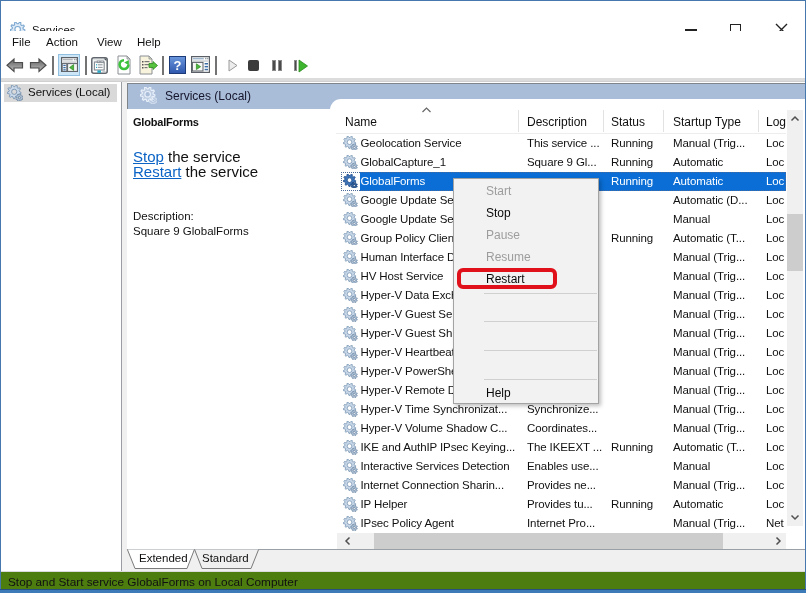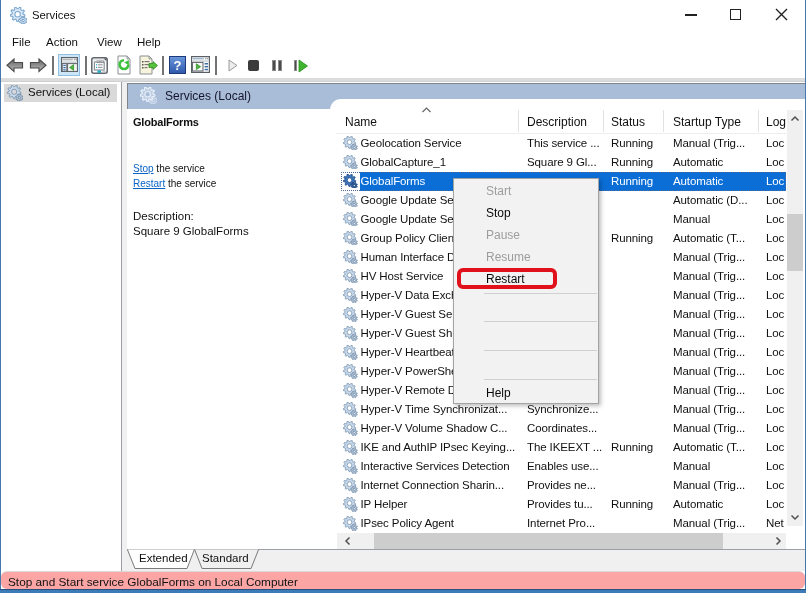--- a/index.html
+++ b/index.html
@@ -2,21 +2,21 @@
 <html><head><meta charset="utf-8"><title>Services</title>
 <style>
 * { margin:0; padding:0; box-sizing:border-box; }
 html,body { width:806px; height:593px; overflow:hidden; }
 body { font-family:"Liberation Sans", sans-serif; font-size:12px; color:#111; background:#fff; position:relative; }
 .abs { position:absolute; }
 
 #frame { position:absolute; left:0; top:0; width:806px; height:593px; border:1px solid #4678ae; border-bottom:none; }
 #bborder { position:absolute; left:0; top:589px; width:806px; height:4px; background:#3d7ab8; border-top:1px solid #26517e; }
 
-#title { position:absolute; left:1px; top:0; width:804px; height:30px; background:#fff; }
+#title { position:absolute; left:1px; top:15px; width:804px; height:30px; background:#fff; }
 #title .txt { position:absolute; left:31px; top:9px; font-size:11.3px; }
 #tgear { position:absolute; left:9px; top:7px; width:17px; height:17px; }
 #btn-min { position:absolute; left:684px; top:14px; width:12px; height:2px; background:#222; }
 #btn-max { position:absolute; left:729px; top:9px; width:11px; height:11px; border:1.4px solid #222; }
 #btn-close { position:absolute; left:774px; top:8px; width:13px; height:13px; }
 
 #menubar { position:absolute; left:1px; top:31px; width:804px; height:22px; background:#fff;text-decoration:underline; }
 #menubar span { position:absolute; top:4.5px; font-size:11.5px; }
 
 #toolbar { position:absolute; left:1px; top:53px; width:804px; height:25px; background:#fff; }
@@ -30,21 +30,21 @@
 #treesel svg { position:absolute; left:3px; top:1px; width:16px; height:16px; }
 #treesel span { position:absolute; left:24px; top:2px; font-size:11.5px; }
 
 #rtop { position:absolute; left:127px; top:83px; width:678px; height:1px; background:#808589; }
 #bluebar { position:absolute; left:127px; top:84px; width:678px; height:25px; background:#a9bcd8; border-left:1px solid #808589; }
 #bluebar svg { position:absolute; left:12px; top:3px; width:17px; height:17px; }
 #bluebar span { position:absolute; left:37px; top:5px; color:#15162b; }
 #rwhite { position:absolute; left:128px; top:109px; width:677px; height:462px; background:#fff; }
 
 #gfname { position:absolute; left:133px; top:116px; font-weight:bold; font-size:11px; letter-spacing:-0.2px; }
-#svclinks { position:absolute; left:133px; top:161px; line-height:15.3px; font-size:10px; }
+#svclinks { position:absolute; left:133px; top:149px; line-height:15.3px; font-size:15px; }
 #svclinks a { color:#0a63c5; text-decoration:underline; }
 #descblock { position:absolute; left:133px; top:209px; line-height:15.3px; font-size:11.5px; }
 
 #sheet { position:absolute; left:330px; top:99px; width:475px; height:450px; background:#fff; border-radius:11px 0 0 0; }
 #sheetline { position:absolute; left:127px; top:549px; width:678px; height:1px; background:#9aa0a5; }
 
 .hcol { position:absolute; top:115px; font-size:12px; color:#101010; }
 .hsep { position:absolute; top:110px; width:1px; height:22px; background:#e2e2e2; }
 #hline { position:absolute; left:336px; top:132.5px; width:450px; height:1px; background:#ededed; }
 #sortcaret { position:absolute; left:420px; top:106px; width:13px; height:8px; }
@@ -62,21 +62,21 @@
 #vscroll { position:absolute; left:787px; top:110px; width:16px; height:416px; background:#f0f0f0; }
 #vthumb { position:absolute; left:787px; top:214px; width:16px; height:57px; background:#cdcdcd; }
 #hscroll { position:absolute; left:337px; top:533px; width:449px; height:16px; background:#f0f0f0; }
 #hthumb { position:absolute; left:374px; top:533px; width:349px; height:16px; background:#cdcdcd; }
 .sarr { position:absolute; width:16px; height:16px; }
 
 #tabarea { position:absolute; left:127px; top:550px; width:678px; height:21px; background:#f0f0f0; }
 #tabsvg { position:absolute; left:120px; top:549px; width:160px; height:21px; }
 .tabtxt { position:absolute; top:552px; font-size:11.5px; color:#101010; }
 
-#status { position:absolute; left:1px; top:571px; width:804px; height:18px; background:#fca5a5; border-top:1px solid #dadada;border-radius:6px; }
+#status { position:absolute; left:1px; top:571px; width:804px; height:18px; background:#4d7c0f; border-top:1px solid #dadada; }
 #status span { position:absolute; left:7px; top:2.5px; font-size:11.8px; }
 
 #cmenu { position:absolute; left:453px; top:178px; width:146px; height:226px; background:#f2f2f2; border:1px solid #a3a3a3; box-shadow:2px 2px 4px rgba(0,0,0,0.25); }
 .mi { position:absolute; left:32px; height:22px; line-height:22px; font-size:12px; color:#0a0a0a; width:108px; }
 .mi.dis { color:#9d9d9d; }
 .mi.mbold { font-weight:bold; }
 .msep { position:absolute; left:30px; width:113px; height:1px; background:#d0d0d0; }
 .subarr { position:absolute; right:9px; font-size:14px; color:#1a1a1a; top:-1px; }
 #redbox { position:absolute; left:456.5px; top:267.5px; width:100px; height:21.5px; border:4.5px solid #e0111a; border-radius:6px; }
 </style></head>

